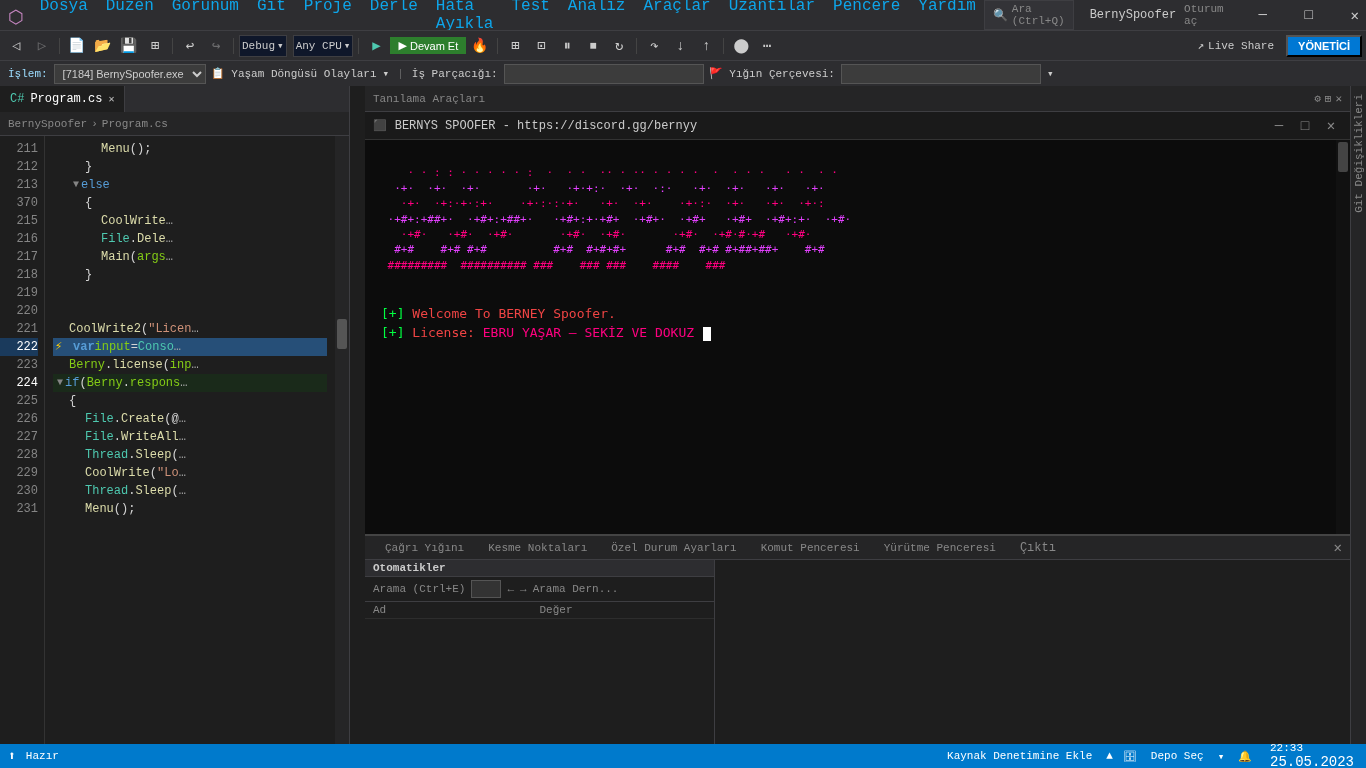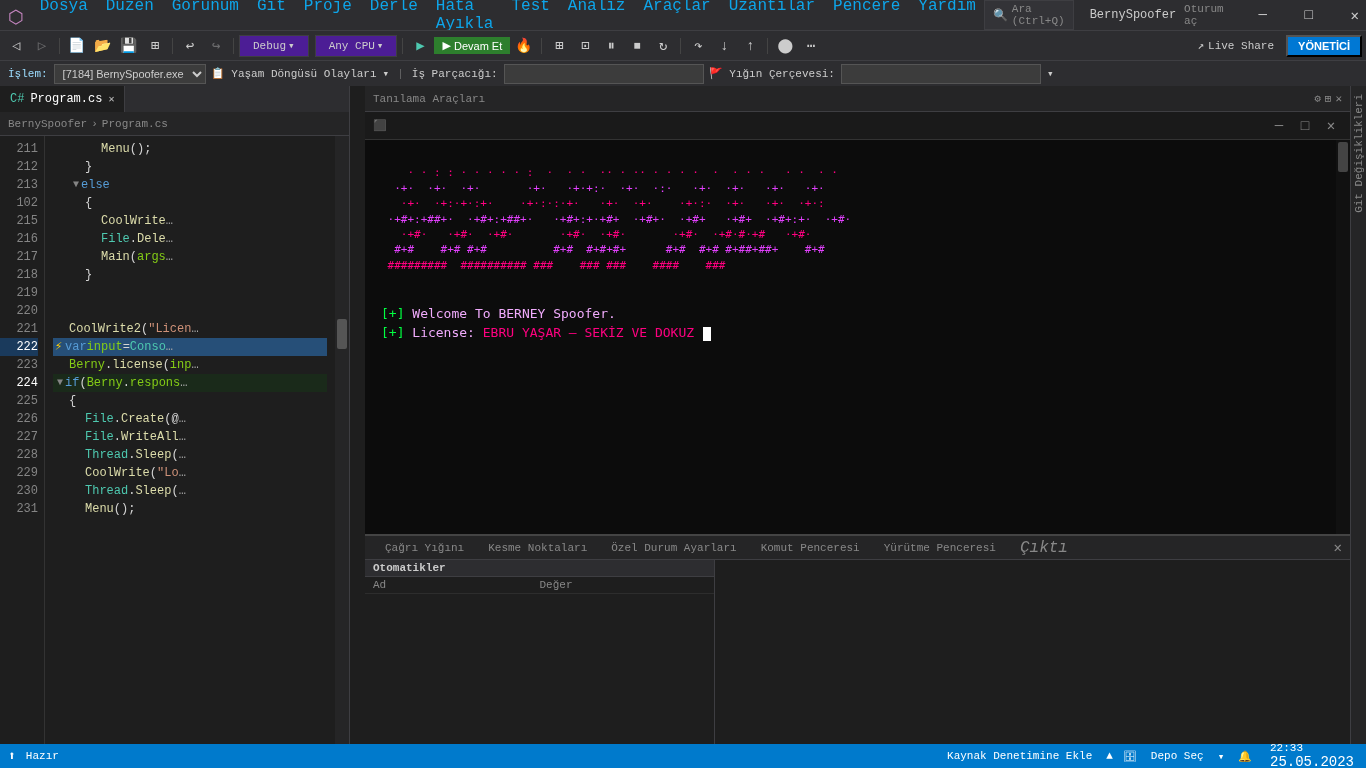--- a/index.html
+++ b/index.html
@@ -101,25 +101,25 @@
       border-radius: 2px;
     }
     .toolbar-btn.disabled { opacity: 0.4; }
     .toolbar-sep {
       width: 1px;
       height: 16px;
       background: #444;
       margin: 0 3px;
     }
     .toolbar-dropdown {
-      background: #4c1d95;
+      background: #0f172a;
       border: 1px solid #3e3e42;
       color: #cccccc;
       font-size: 11px;
-      padding: 1px 13px;
+      padding: 1px 2px;
       height: 22px;
       display: flex;
       align-items: center;
       cursor: pointer;
       gap: 2px;
     }
     .btn-green {
       background: #2d7e2d;
       border: none;
       color: white;
@@ -345,21 +345,21 @@
       line-height: 1.4;
       white-space: pre;
       font-family: monospace;
     }
 
     .terminal-line {
       line-height: 1.5;
     }
     .terminal-green { color: #00ff41; }
     .terminal-magenta { color: #ff0080; }
-    .terminal-white { color: #f0abfc; }
+    .terminal-white { color: #ef4444; }
     .terminal-cursor {
       display: inline-block;
       width: 8px;
       height: 14px;
       background: #ffffff;
       animation: blink 1s infinite;
       vertical-align: middle;
       margin-left: 1px;
     }
     @keyframes blink {
@@ -557,21 +557,21 @@
         <span>BernySpoofer</span>
         <span style="margin:0 4px;">›</span>
         <span>Program.cs</span>
       </div>
 
       <div class="code-content" style="height:calc(100% - 50px - 22px - 22px);">
         <div class="line-numbers">
           <div>211</div>
           <div>212</div>
           <div>213</div>
-          <div>102</div>
+          <div>370</div>
           <div>215</div>
           <div>216</div>
           <div>217</div>
           <div>218</div>
           <div>219</div>
           <div>220</div>
           <div>221</div>
           <div style="background:#1a3a5c; color:#fff; position:relative;">
             
             222
@@ -623,21 +623,21 @@
           <div class="code-line"></div>
           <div class="code-line"></div>
           <div class="code-line">
               <span style="margin-left:16px;" class="fn">CoolWrite2</span>
               <span class="punct">(</span>
               <span class="str">"Licen</span>
               <span style="color:#aaa;">…</span>
             </div>
           <div class="code-line highlighted" style="background:#264f78; position:relative;">
             <span style="position:absolute; left:2px; color:#ffcc00; font-size:12px;">⚡</span>
-            <span style="margin-left:12px;" class="kw">var</span>
+            <span style="margin-left:20px;font-weight:bold;" class="kw">var</span>
             <span> </span>
             <span class="var">input</span>
             <span class="punct"> = </span>
             <span class="type">Conso</span>
               <span style="color:#aaa;">…</span>
           </div>
           <div class="code-line">
               <span style="margin-left:16px;" class="var">Berny</span>
               <span class="punct">.</span>
               <span class="fn">license</span>
@@ -718,20 +718,21 @@
         <div class="right-top-right">
           <span style="cursor:pointer;">⚙</span>
           <span style="cursor:pointer;">⊞</span>
           <span style="cursor:pointer;">✕</span>
         </div>
       </div>
 
       <div class="terminal-wrapper" style="flex:1; position:relative;">
         <div class="terminal-titlebar">
           <span>⬛</span>
+          <span class="terminal-titlebar-title">BERNYS SPOOFER - https://discord.gg/bernyy</span>
           <div class="terminal-titlebar-controls">
             <div class="terminal-ctrl-btn">─</div>
             <div class="terminal-ctrl-btn">□</div>
             <div class="terminal-ctrl-btn close">✕</div>
           </div>
         </div>
 
         <div class="terminal-content">
           
           <div class="ascii-art">
@@ -762,28 +763,35 @@
       </div>
 
       <div style="height:210px; background:#1e1e1e; border-top:2px solid #444; display:flex; flex-direction:column;">
 
         <div style="display:flex; background:#252526; border-bottom:1px solid #3e3e42; height:24px; align-items:center; padding:0 8px;">
           <span style="padding:3px 12px; color:#888; font-size:11px; cursor:pointer;">Çağrı Yığını</span>
           <span style="padding:3px 12px; color:#888; font-size:11px; cursor:pointer;">Kesme Noktaları</span>
           <span style="padding:3px 12px; color:#888; font-size:11px; cursor:pointer;">Özel Durum Ayarları</span>
           <span style="padding:3px 12px; color:#888; font-size:11px; cursor:pointer;">Komut Penceresi</span>
           <span style="padding:3px 12px; color:#888; font-size:11px; cursor:pointer;">Yürütme Penceresi</span>
-          <span style="padding:3px 12px; color:#888; font-size:16px; cursor:pointer;font-style:italic;">Çıktı</span>
+          <span style="padding:3px 12px; color:#888; font-size:12px; cursor:pointer;">Çıktı</span>
           <span style="margin-left:auto; color:#888; cursor:pointer; font-size:14px;">✕</span>
         </div>
 
         <div style="display:flex; flex:1;">
 
           <div style="width:350px; border-right:1px solid #3e3e42; display:flex; flex-direction:column;">
             <div style="background:#2d2d30; padding:2px 8px; font-size:11px; color:#cccccc; border-bottom:1px solid #3e3e42; font-weight:bold;">Otomatikler</div>
+            <div style="display:flex; align-items:center; padding:3px 8px; gap:6px; border-bottom:1px solid #3e3e42;">
+              <span style="font-size:11px; color:#888;">Arama (Ctrl+E)</span>
+              <input type="text" style="background: rgb(51, 51, 51); border: 1px solid rgb(85, 85, 85); color: rgb(204, 204, 204); font-size: 11px; padding: 1px 4px; width: 30px; height: 18px;">
+              <span style="color:#888; cursor:pointer; font-size:11px;">←</span>
+              <span style="color:#888; cursor:pointer; font-size:11px;">→</span>
+              <span style="font-size:11px; color:#888;">Arama Dern...</span>
+            </div>
             <div style="display:flex; padding:2px 8px; font-size:11px; color:#888; border-bottom:1px solid #2d2d2d;">
               <span style="flex:1;">Ad</span>
               <span style="flex:1;">Değer</span>
             </div>
           </div>
 
           <div style="flex:1; background:#1e1e1e;">
           </div>
         </div>
       </div>

